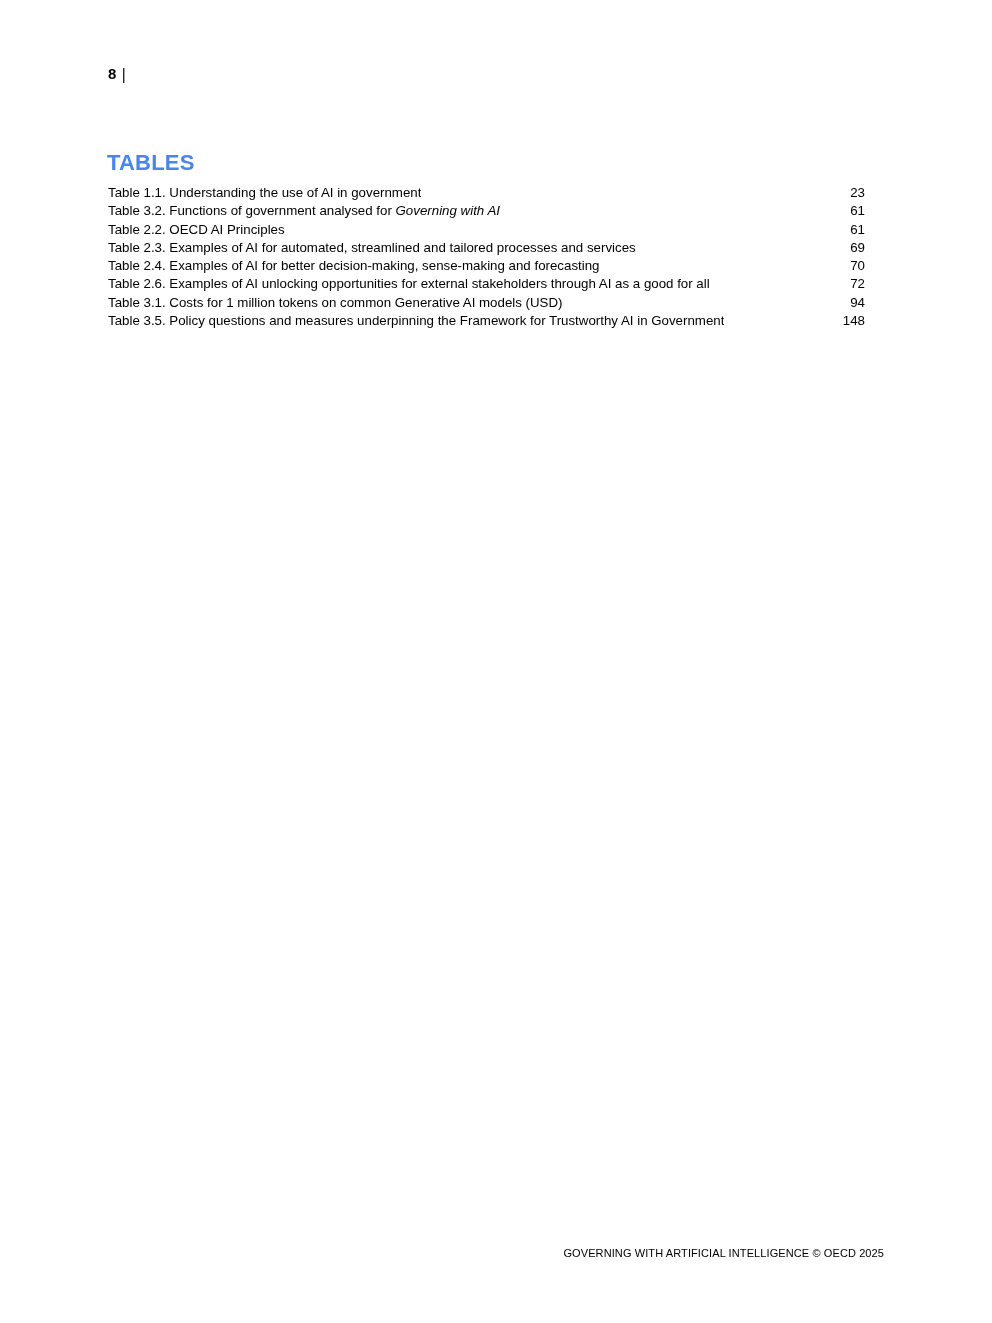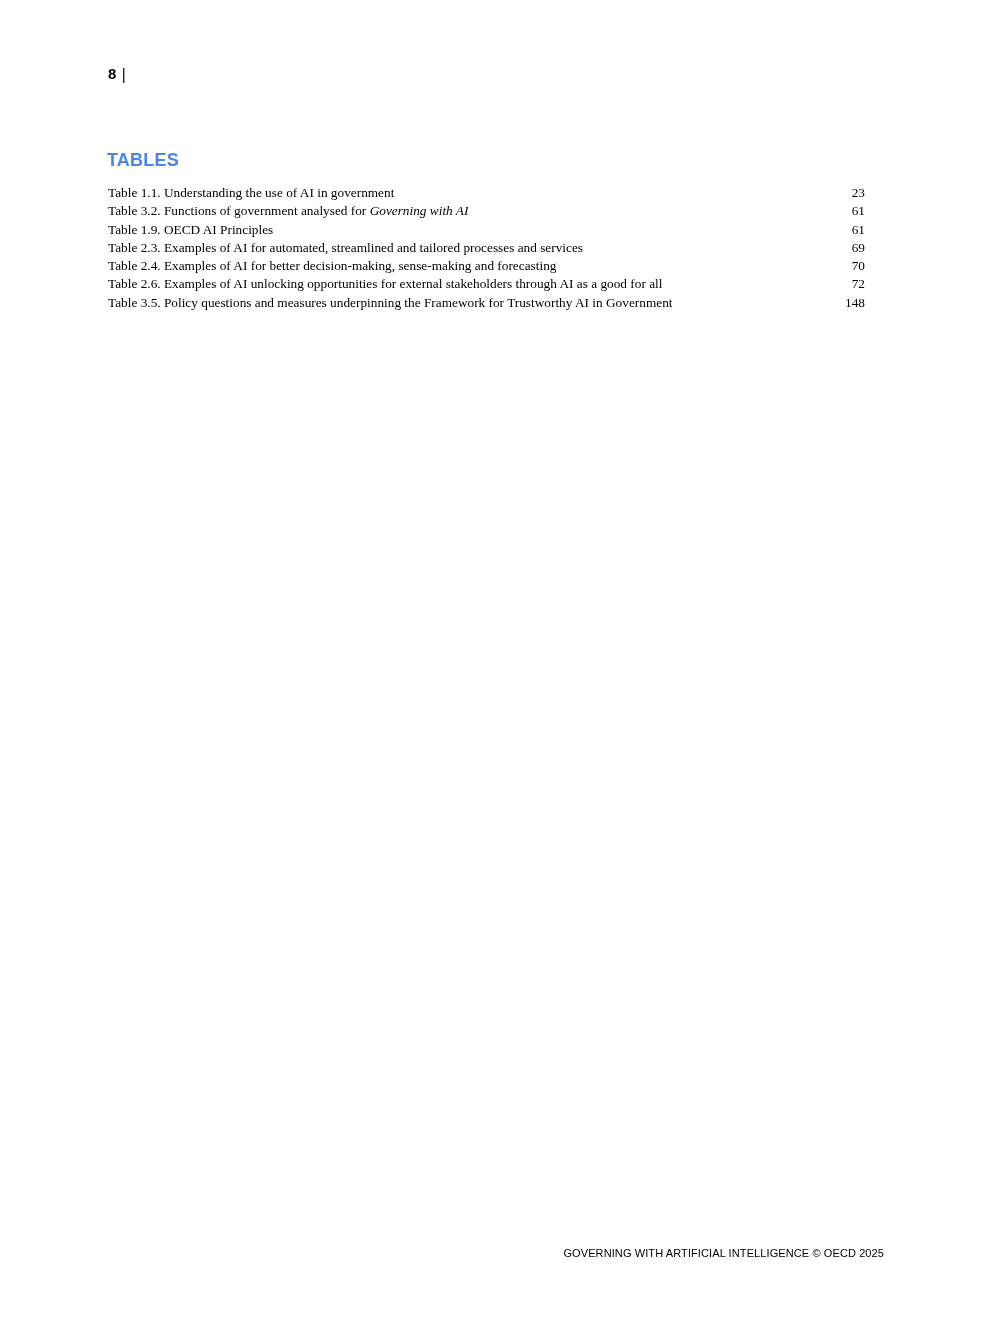--- a/index.html
+++ b/index.html
@@ -30,39 +30,38 @@
     margin-left: 5px;
     position: relative;
     top: 1px;
     color: #222222;
   }
   .tables-heading {
     position: absolute;
     top: 150px;
     left: 107px;
     margin: 0;
-    font-size: 18px;
+    font-size: 22px;
     font-weight: bold;
     letter-spacing: 0.2px;
     color: #4a86e8;
   }
   .toc {
     position: absolute;
     top: 184px;
     left: 108px;
     width: 757px;
     font-size: 13.3px;
   }
   .toc-row {
     display: flex;
     justify-content: space-between;
     align-items: baseline;
     line-height: 18.3px;
     white-space: nowrap;
-    font-family: Liberation Serif, serif;
   }
   .toc-title {
     overflow: hidden;
   }
   .toc-page {
     text-align: left;
     padding-left: 12px;
   }
   .t-italic {
     font-style: italic;
@@ -91,40 +90,44 @@
       <span class="toc-title"><span class="t-label">Table 1.1. Understanding the use of AI in government</span><span class="t-italic"></span></span>
       <span class="toc-page">23</span>
     </div>
 
     <div class="toc-row">
       <span class="toc-title"><span class="t-label">Table 3.2. Functions of government analysed for </span><span class="t-italic">Governing with AI</span></span>
       <span class="toc-page">61</span>
     </div>
 
     <div class="toc-row">
-      <span class="toc-title"><span class="t-label">Table 1.9. OECD AI Principles</span><span class="t-italic"></span></span>
+      <span class="toc-title"><span class="t-label">Table 2.2. OECD AI Principles</span><span class="t-italic"></span></span>
       <span class="toc-page">61</span>
     </div>
 
     <div class="toc-row">
       <span class="toc-title"><span class="t-label">Table 2.3. Examples of AI for automated, streamlined and tailored processes and services</span><span class="t-italic"></span></span>
       <span class="toc-page">69</span>
     </div>
 
     <div class="toc-row">
       <span class="toc-title"><span class="t-label">Table 2.4. Examples of AI for better decision-making, sense-making and forecasting</span><span class="t-italic"></span></span>
       <span class="toc-page">70</span>
     </div>
 
 
     <div class="toc-row">
       <span class="toc-title"><span class="t-label">Table 2.6. Examples of AI unlocking opportunities for external stakeholders through AI as a good for all</span><span class="t-italic"></span></span>
       <span class="toc-page">72</span>
     </div>
 
+    <div class="toc-row">
+      <span class="toc-title"><span class="t-label">Table 3.1. Costs for 1 million tokens on common Generative AI models (USD)</span><span class="t-italic"></span></span>
+      <span class="toc-page">94</span>
+    </div>
 
     <div class="toc-row">
       <span class="toc-title"><span class="t-label">Table 3.5. Policy questions and measures underpinning the Framework for Trustworthy AI in Government</span><span class="t-italic"></span></span>
       <span class="toc-page">148</span>
     </div>
   </div>
 
   <div class="footer">GOVERNING WITH ARTIFICIAL INTELLIGENCE © OECD 2025</div>
 
 </div>

